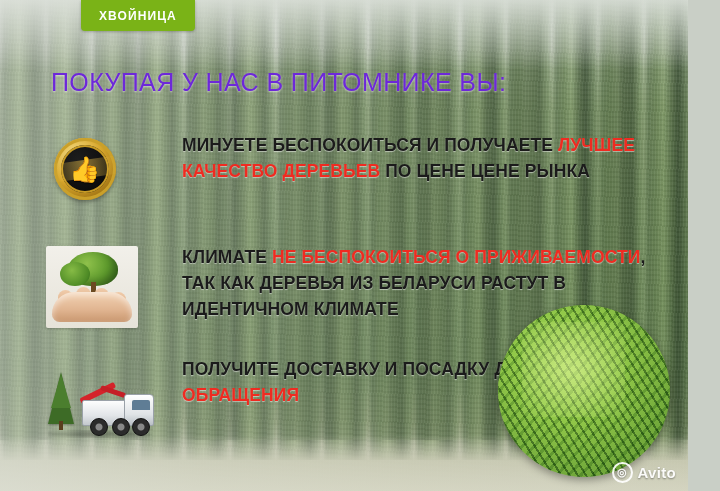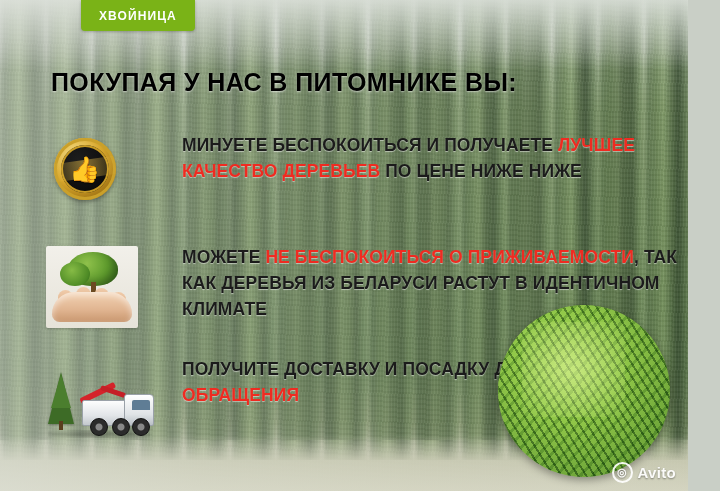--- a/index.html
+++ b/index.html
@@ -115,22 +115,22 @@
     border-radius: 0 0 4px 4px;
     box-shadow: 0 1px 3px rgba(0,0,0,0.25);
   }
 
   
   .headline {
     position: absolute;
     left: 51px;
     top: 68px;
     font-size: 25px;
-    font-weight: bold;
-    color: #000000;
+    font-weight: normal;
+    color: #6d28d9;
     letter-spacing: 0.4px;
     text-shadow: 0 1px 2px rgba(255,255,255,0.55);
   }
 
   
   .rows {
     position: absolute;
     left: 42px;
     top: 128px;
     width: 640px;
@@ -462,39 +462,39 @@
     <div class="row row-1">
       <div class="icon-wrap">
         <div class="medal">
           <div class="thumb">
               <div class="ray"></div>
               <span>👍</span>
             </div>
         </div>
       </div>
       <div class="text">
-        <span>МИНУЕТЕ БЕСПОКОИТЬСЯ И ПОЛУЧАЕТЕ </span><span class="hl">ЛУЧШЕЕ КАЧЕСТВО ДЕРЕВЬЕВ</span><span> ПО ЦЕНЕ НИЖЕ НИЖЕ</span>
+        <span>МИНУЕТЕ БЕСПОКОИТЬСЯ И ПОЛУЧАЕТЕ </span><span class="hl">ЛУЧШЕЕ КАЧЕСТВО ДЕРЕВЬЕВ</span><span> ПО ЦЕНЕ ЦЕНЕ РЫНКА</span>
       </div>
     </div>
 
     <div class="row row-2">
       <div class="icon-wrap">
         <div class="handtree">
           <div class="crown"></div>
           <div class="crown2"></div>
           <div class="trunk"></div>
           <div class="finger f1"></div>
           <div class="finger f2"></div>
           <div class="finger f3"></div>
           <div class="finger f4"></div>
           <div class="palm"></div>
         </div>
       </div>
       <div class="text">
-        <span>МОЖЕТЕ </span><span class="hl">НЕ БЕСПОКОИТЬСЯ О ПРИЖИВАЕМОСТИ</span><span>, ТАК КАК ДЕРЕВЬЯ ИЗ БЕЛАРУСИ РАСТУТ В ИДЕНТИЧНОМ КЛИМАТЕ</span>
+        <span>КЛИМАТЕ </span><span class="hl">НЕ БЕСПОКОИТЬСЯ О ПРИЖИВАЕМОСТИ</span><span>, ТАК КАК ДЕРЕВЬЯ ИЗ БЕЛАРУСИ РАСТУТ В ИДЕНТИЧНОМ КЛИМАТЕ</span>
       </div>
     </div>
 
     <div class="row row-3">
       <div class="icon-wrap">
         <div class="truck">
           <div class="shadow"></div>
           <div class="conifer"></div>
           <div class="conifer2"></div>
           <div class="conifer-trunk"></div>

